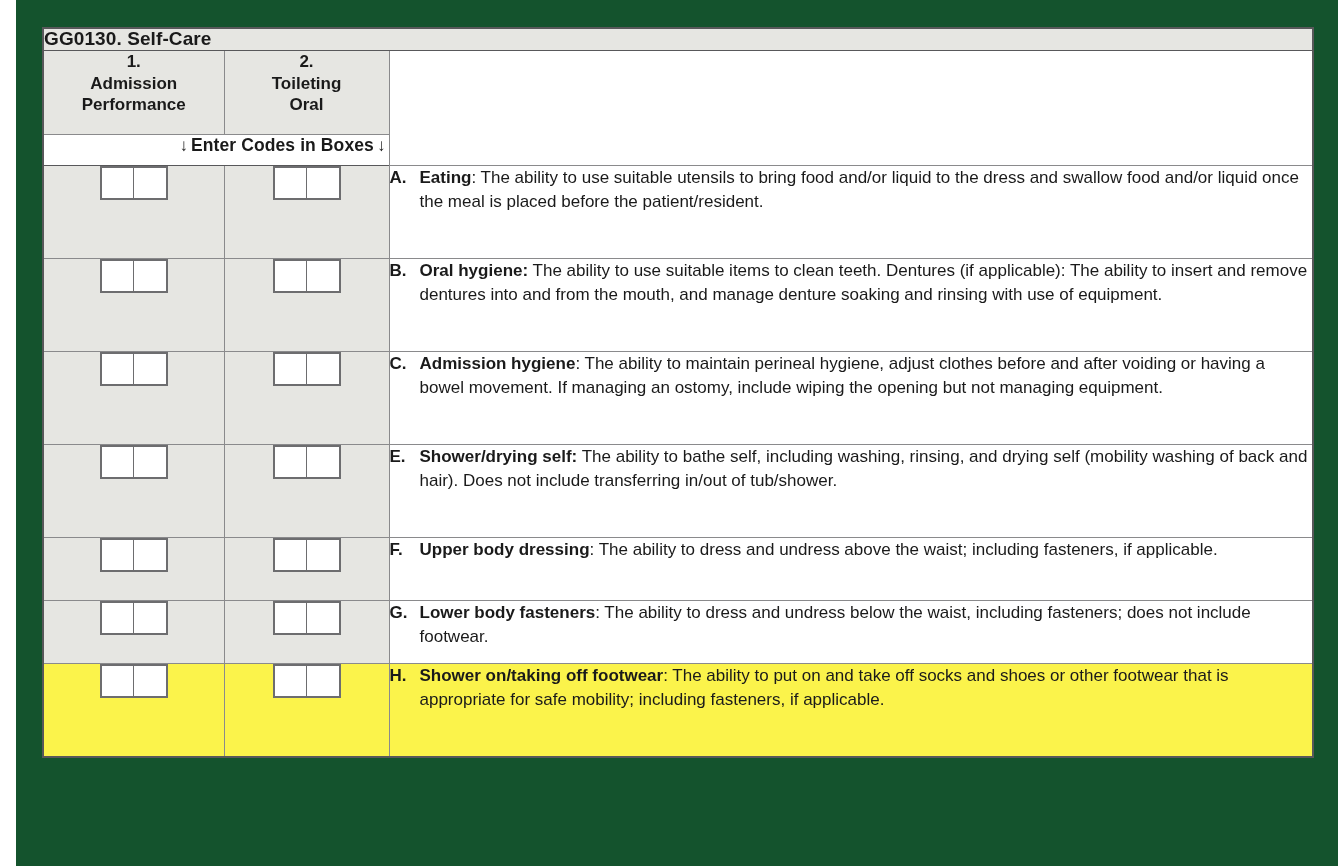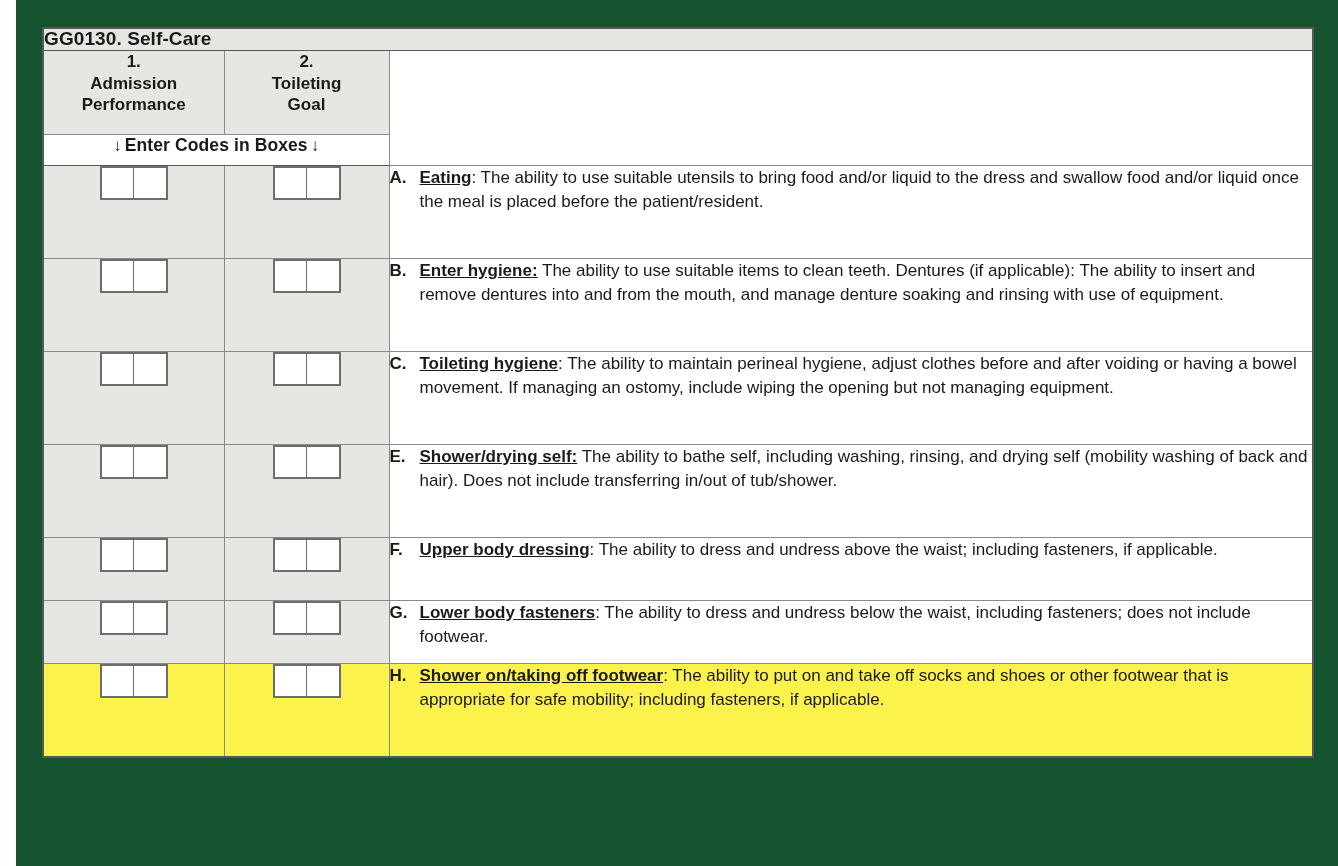--- a/index.html
+++ b/index.html
@@ -78,21 +78,21 @@
     color: #1a1a1a;
     line-height: 1.28;
   }
   .blank-right-cell {
     background: #ffffff;
   }
 
   
   .entercodes-cell {
     background: #ffffff;
-    text-align: center;
+    text-align: right;
     vertical-align: middle;
     padding: 6px 0 7px 0;
     height: 31px;
     box-sizing: border-box;
     border-bottom: 1px solid #58585a !important;
   }
   .entercodes-text {
     font-size: 17.5px;
     font-weight: bold;
     color: #1a1a1a;
@@ -157,21 +157,20 @@
     padding-top: 0;
   }
   .desc-body {
     flex: 1 1 auto;
     font-size: 17px;
     color: #1a1a1a;
     line-height: 1.42;
   }
   .desc-term {
     font-weight: bold;
-    text-decoration: underline;
   }
 
   
   tr.item-row.tall > td { height: 92px; }
   tr.item-row.short > td { height: 62px; }
 </style>
 </head>
 <body>
 
 <div class="page">
@@ -192,21 +191,21 @@
 
       <tr>
         <td class="colhead-cell">
           <span class="colhead-num">1.</span>
           <span class="colhead-label">Admission</span>
           <span class="colhead-label">Performance</span>
         </td>
         <td class="colhead-cell">
           <span class="colhead-num">2.</span>
           <span class="colhead-label">Toileting</span>
-          <span class="colhead-label">Goal</span>
+          <span class="colhead-label">Oral</span>
         </td>
         <td class="blank-right-cell" rowspan="2"></td>
       </tr>
 
       <tr>
         <td class="entercodes-cell" colspan="2">
           <span class="entercodes-text"><span class="arrow-glyph">↓</span><span>Enter Codes in Boxes</span><span class="arrow-glyph">↓</span></span>
         </td>
       </tr>
 
@@ -219,31 +218,31 @@
               <div class="desc-body"><span class="desc-term">Eating</span><span>: </span><span>The ability to use suitable utensils to bring food and/or liquid to the dress and swallow food and/or liquid once the meal is placed before the patient/resident.</span></div>
             </div>
           </td>
         </tr>
         <tr class="item-row tall">
           <td class="code-cell"><span class="code-box"><span class="half left"></span><span class="half right"></span></span></td>
           <td class="code-cell"><span class="code-box"><span class="half left"></span><span class="half right"></span></span></td>
           <td class="desc-cell">
             <div class="desc-row">
               <div class="desc-letter">B.</div>
-              <div class="desc-body"><span class="desc-term">Enter hygiene:</span><span> </span><span>The ability to use suitable items to clean teeth. Dentures (if applicable): The ability to insert and remove dentures into and from the mouth, and manage denture soaking and rinsing with use of equipment.</span></div>
+              <div class="desc-body"><span class="desc-term">Oral hygiene:</span><span> </span><span>The ability to use suitable items to clean teeth. Dentures (if applicable): The ability to insert and remove dentures into and from the mouth, and manage denture soaking and rinsing with use of equipment.</span></div>
             </div>
           </td>
         </tr>
         <tr class="item-row tall">
           <td class="code-cell"><span class="code-box"><span class="half left"></span><span class="half right"></span></span></td>
           <td class="code-cell"><span class="code-box"><span class="half left"></span><span class="half right"></span></span></td>
           <td class="desc-cell">
             <div class="desc-row">
               <div class="desc-letter">C.</div>
-              <div class="desc-body"><span class="desc-term">Toileting hygiene</span><span>: </span><span>The ability to maintain perineal hygiene, adjust clothes before and after voiding or having a bowel movement. If managing an ostomy, include wiping the opening but not managing equipment.</span></div>
+              <div class="desc-body"><span class="desc-term">Admission hygiene</span><span>: </span><span>The ability to maintain perineal hygiene, adjust clothes before and after voiding or having a bowel movement. If managing an ostomy, include wiping the opening but not managing equipment.</span></div>
             </div>
           </td>
         </tr>
         <tr class="item-row tall">
           <td class="code-cell"><span class="code-box"><span class="half left"></span><span class="half right"></span></span></td>
           <td class="code-cell"><span class="code-box"><span class="half left"></span><span class="half right"></span></span></td>
           <td class="desc-cell">
             <div class="desc-row">
               <div class="desc-letter">E.</div>
               <div class="desc-body"><span class="desc-term">Shower/drying self:</span><span> </span><span>The ability to bathe self, including washing, rinsing, and drying self (mobility washing of back and hair). Does not include transferring in/out of tub/shower.</span></div>

